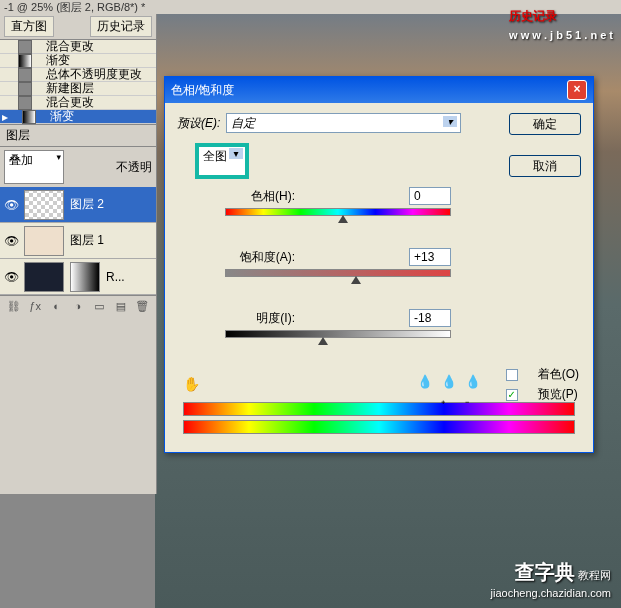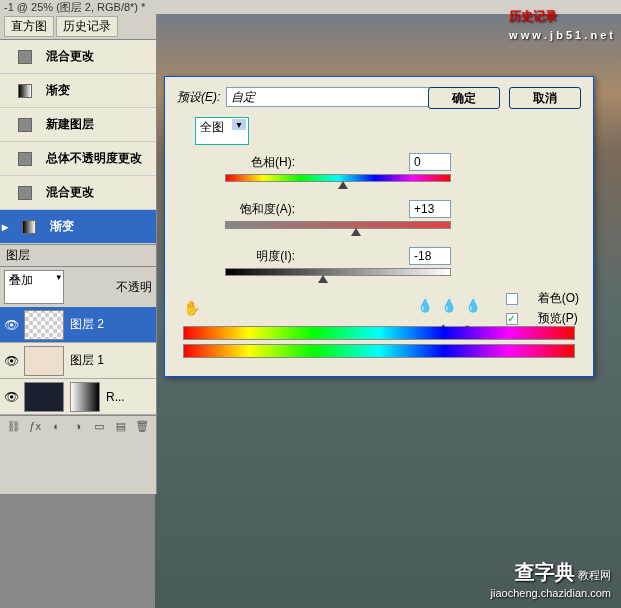--- a/index.html
+++ b/index.html
@@ -2,24 +2,24 @@
 <html><head>
 <meta charset="utf-8">
 <style>
 * { margin: 0; padding: 0; box-sizing: border-box; font-family: "Microsoft YaHei", SimSun, sans-serif; font-size: 12px; }
 body { width: 621px; height: 608px; background: #888; position: relative; overflow: hidden; }
 .bg-image { position: absolute; top: 0; left: 155px; width: 466px; height: 608px; background: linear-gradient(180deg, #6b7a8a 0%, #a88a6a 15%, #7a6a5a 25%, #5a6a6a 50%, #4a5a5a 100%); }
 .title-bar { position: absolute; top: 0; left: 0; width: 100%; height: 14px; background: #d4d0c8; color: #333; padding: 0 4px; font-size: 11px; white-space: nowrap; overflow: hidden; }
 .watermark-top { position: absolute; top: 6px; right: 8px; color: #d00; font-weight: bold; font-size: 16px; text-shadow: 1px 1px 2px rgba(0,0,0,0.8); }
 .watermark-top .sub { font-size: 11px; color: #fff; }
 .panels { position: absolute; top: 14px; left: 0; width: 157px; height: 480px; background: #d4d0c8; border-right: 1px solid #888; }
-.panel-header { background: #d4d0c8; border-bottom: 1px solid #888; padding: 2px 4px; display: flex; gap: 2px; font-size: 11px; }
+.panel-header { background: #d4d0c8; border-bottom: 1px solid #888; padding: 2px 4px; display: flex; gap: 2px; font-size: 11px; justify-content: space-between; }
 .panel-tab { padding: 1px 6px; background: #ece9d8; border: 1px solid #aaa; }
 .history-list { background: #ece9d8; }
-.history-item { display: flex; align-items: center; padding: 2px 4px; border-bottom: 1px solid #ccc; height: 34px; gap: 14px; font-weight: bold; }
+.history-item { display: flex; align-items: center; padding: 2px 4px; border-bottom: 1px solid #ccc; height: 14px; gap: 14px; }
 .history-item.selected { background: #316ac5; color: #fff; }
 .hi-icon { width: 14px; height: 14px; background: #888; border: 1px solid #666; flex-shrink: 0; }
 .hi-icon.gradient { background: linear-gradient(90deg, #000, #fff); }
 .layers-header { padding: 2px 6px; border-top: 1px solid #888; border-bottom: 1px solid #888; }
 .layer-controls { padding: 3px 4px; display: flex; align-items: center; gap: 4px; font-size: 11px; }
 .layer-dropdown { border: 1px solid #888; background: #fff; padding: 1px 14px 1px 4px; height: 34px; position: relative; width: 60px; }
 .layer-dropdown::after { content: "▾"; position: absolute; right: 2px; top: 1px; font-size: 9px; }
 .lock-row { padding: 2px 4px; display: flex; align-items: center; gap: 2px; border-bottom: 1px solid #aaa; font-size: 11px; }
 .lock-icon { width: 16px; height: 16px; border: 1px solid #aaa; background: #d4d0c8; font-size: 10px; text-align: center; line-height: 14px; }
 .layer-row { display: flex; align-items: center; height: 36px; border-bottom: 1px solid #aaa; gap: 6px; padding: 0 4px; }
@@ -33,26 +33,26 @@
 .lf-icon { width: 16px; height: 14px; font-size: 11px; text-align: center; color: #555; }
 
 .dialog { position: absolute; top: 76px; left: 164px; width: 430px; background: #ece9d8; border: 1px solid #0054e3; box-shadow: 2px 2px 6px rgba(0,0,0,0.4); }
 .dialog-title { background: linear-gradient(180deg, #0054e3, #2e7ae8); color: #fff; padding: 4px 6px; display: flex; justify-content: space-between; align-items: center; height: 26px; }
 .close-btn { width: 20px; height: 20px; background: #e04030; color: #fff; border: 1px solid #fff; text-align: center; line-height: 16px; font-weight: bold; border-radius: 3px; }
 .dialog-body { padding: 10px 12px 14px; position: relative; }
 .preset-row { display: flex; align-items: center; gap: 6px; margin-bottom: 10px; font-style: italic; }
 .preset-select { flex: 1; height: 20px; border: 1px solid #7f9db9; background: #fff; padding: 1px 4px; position: relative; }
 .preset-select::after { content: "▾"; position: absolute; right: 3px; top: 2px; font-size: 10px; background: #bcd2ee; width: 14px; text-align: center; }
 .menu-icon { width: 14px; height: 12px; background: repeating-linear-gradient(180deg, #555 0 1px, transparent 1px 3px); }
-.btns-right { position: absolute; top: 10px; right: 12px; display: flex; flex-direction: row; gap: 9px; font-weight: bold; }
+.btns-right { position: absolute; top: 10px; right: 12px; display: flex; flex-direction: column; gap: 20px; }
 .btn { width: 72px; height: 22px; background: #ece9d8; border: 1px solid #003c74; border-radius: 3px; text-align: center; line-height: 20px; }
 .channel-row { margin: 2px 0 8px 18px; }
-.channel-select { width: 54px; height: 28px; border: 1px solid #14b8a6; background: #fff; padding: 1px 4px; position: relative; display: inline-block; }
+.channel-select { width: 54px; height: 36px; border: 4px solid #14b8a6; background: #fff; padding: 1px 4px; position: relative; display: inline-block; }
 .channel-select::after { content: "▾"; position: absolute; right: 2px; top: 1px; font-size: 10px; background: #bcd2ee; width: 14px; text-align: center; }
-.slider-group { margin-left: 48px; margin-right: 130px; margin-bottom: 18px; }
+.slider-group { margin-left: 48px; margin-right: 130px; margin-bottom: 32px; }
 .slider-row { display: flex; align-items: center; gap: 8px; margin-bottom: 3px; }
 .slider-label { width: 70px; text-align: right; }
 .num-input { width: 42px; height: 18px; border: 1px solid #7f9db9; background: #fff; padding: 1px 4px; text-align: left; margin-left: auto; }
 .slider-track { height: 10px; position: relative; margin: 2px 0 2px 0; }
 .track-hue { background: linear-gradient(90deg, red, yellow, lime, cyan, blue, magenta, red); height: 8px; border: 1px solid #888; }
 .track-sat { background: linear-gradient(90deg, #888, #d44); height: 8px; border: 1px solid #888; }
 .track-light { background: linear-gradient(90deg, #000, #fff); height: 8px; border: 1px solid #888; }
 .slider-thumb { position: absolute; top: 6px; width: 0; height: 0; border-left: 5px solid transparent; border-right: 5px solid transparent; border-bottom: 8px solid #444; }
 .bottom-row { display: flex; align-items: center; justify-content: flex-end; gap: 8px; padding: 4px 2px 8px; }
 .hand-icon { position: absolute; left: 18px; bottom: 60px; font-size: 14px; }
@@ -87,26 +87,26 @@
         <span>混合更改</span>
       </div>
       <div class="history-item">
         <span></span>
         <div class="hi-icon gradient"></div>
         <span>渐变</span>
       </div>
       <div class="history-item">
         <span></span>
         <div class="hi-icon"></div>
+        <span>总体不透明度更改</span>
+      </div>
+      <div class="history-item">
+        <span></span>
+        <div class="hi-icon"></div>
         <span>新建图层</span>
-      </div>
-      <div class="history-item">
-        <span></span>
-        <div class="hi-icon"></div>
-        <span>总体不透明度更改</span>
       </div>
       <div class="history-item">
         <span></span>
         <div class="hi-icon"></div>
         <span>混合更改</span>
       </div>
       <div class="history-item selected">
         <span style="margin-left: -2px;">▸</span>
         <div class="hi-icon gradient"></div>
         <span>渐变</span>
@@ -140,20 +140,24 @@
     <div class="lf-icon">ƒx</div>
     <div class="lf-icon">◐</div>
     <div class="lf-icon">◑</div>
     <div class="lf-icon">▭</div>
     <div class="lf-icon">▤</div>
     <div class="lf-icon">🗑</div>
   </div>
 </div>
 
 <div class="dialog">
+  <div class="dialog-title">
+    <span>色相/饱和度</span>
+    <div class="close-btn">×</div>
+  </div>
   <div class="dialog-body">
     <div class="preset-row">
       <span>预设(E):</span>
       <div class="preset-select" style="margin-right:100px">自定</div>
       <div class="menu-icon"></div>
     </div>
     <div class="btns-right">
       <div class="btn">确定</div>
       <div class="btn">取消</div>
     </div>

